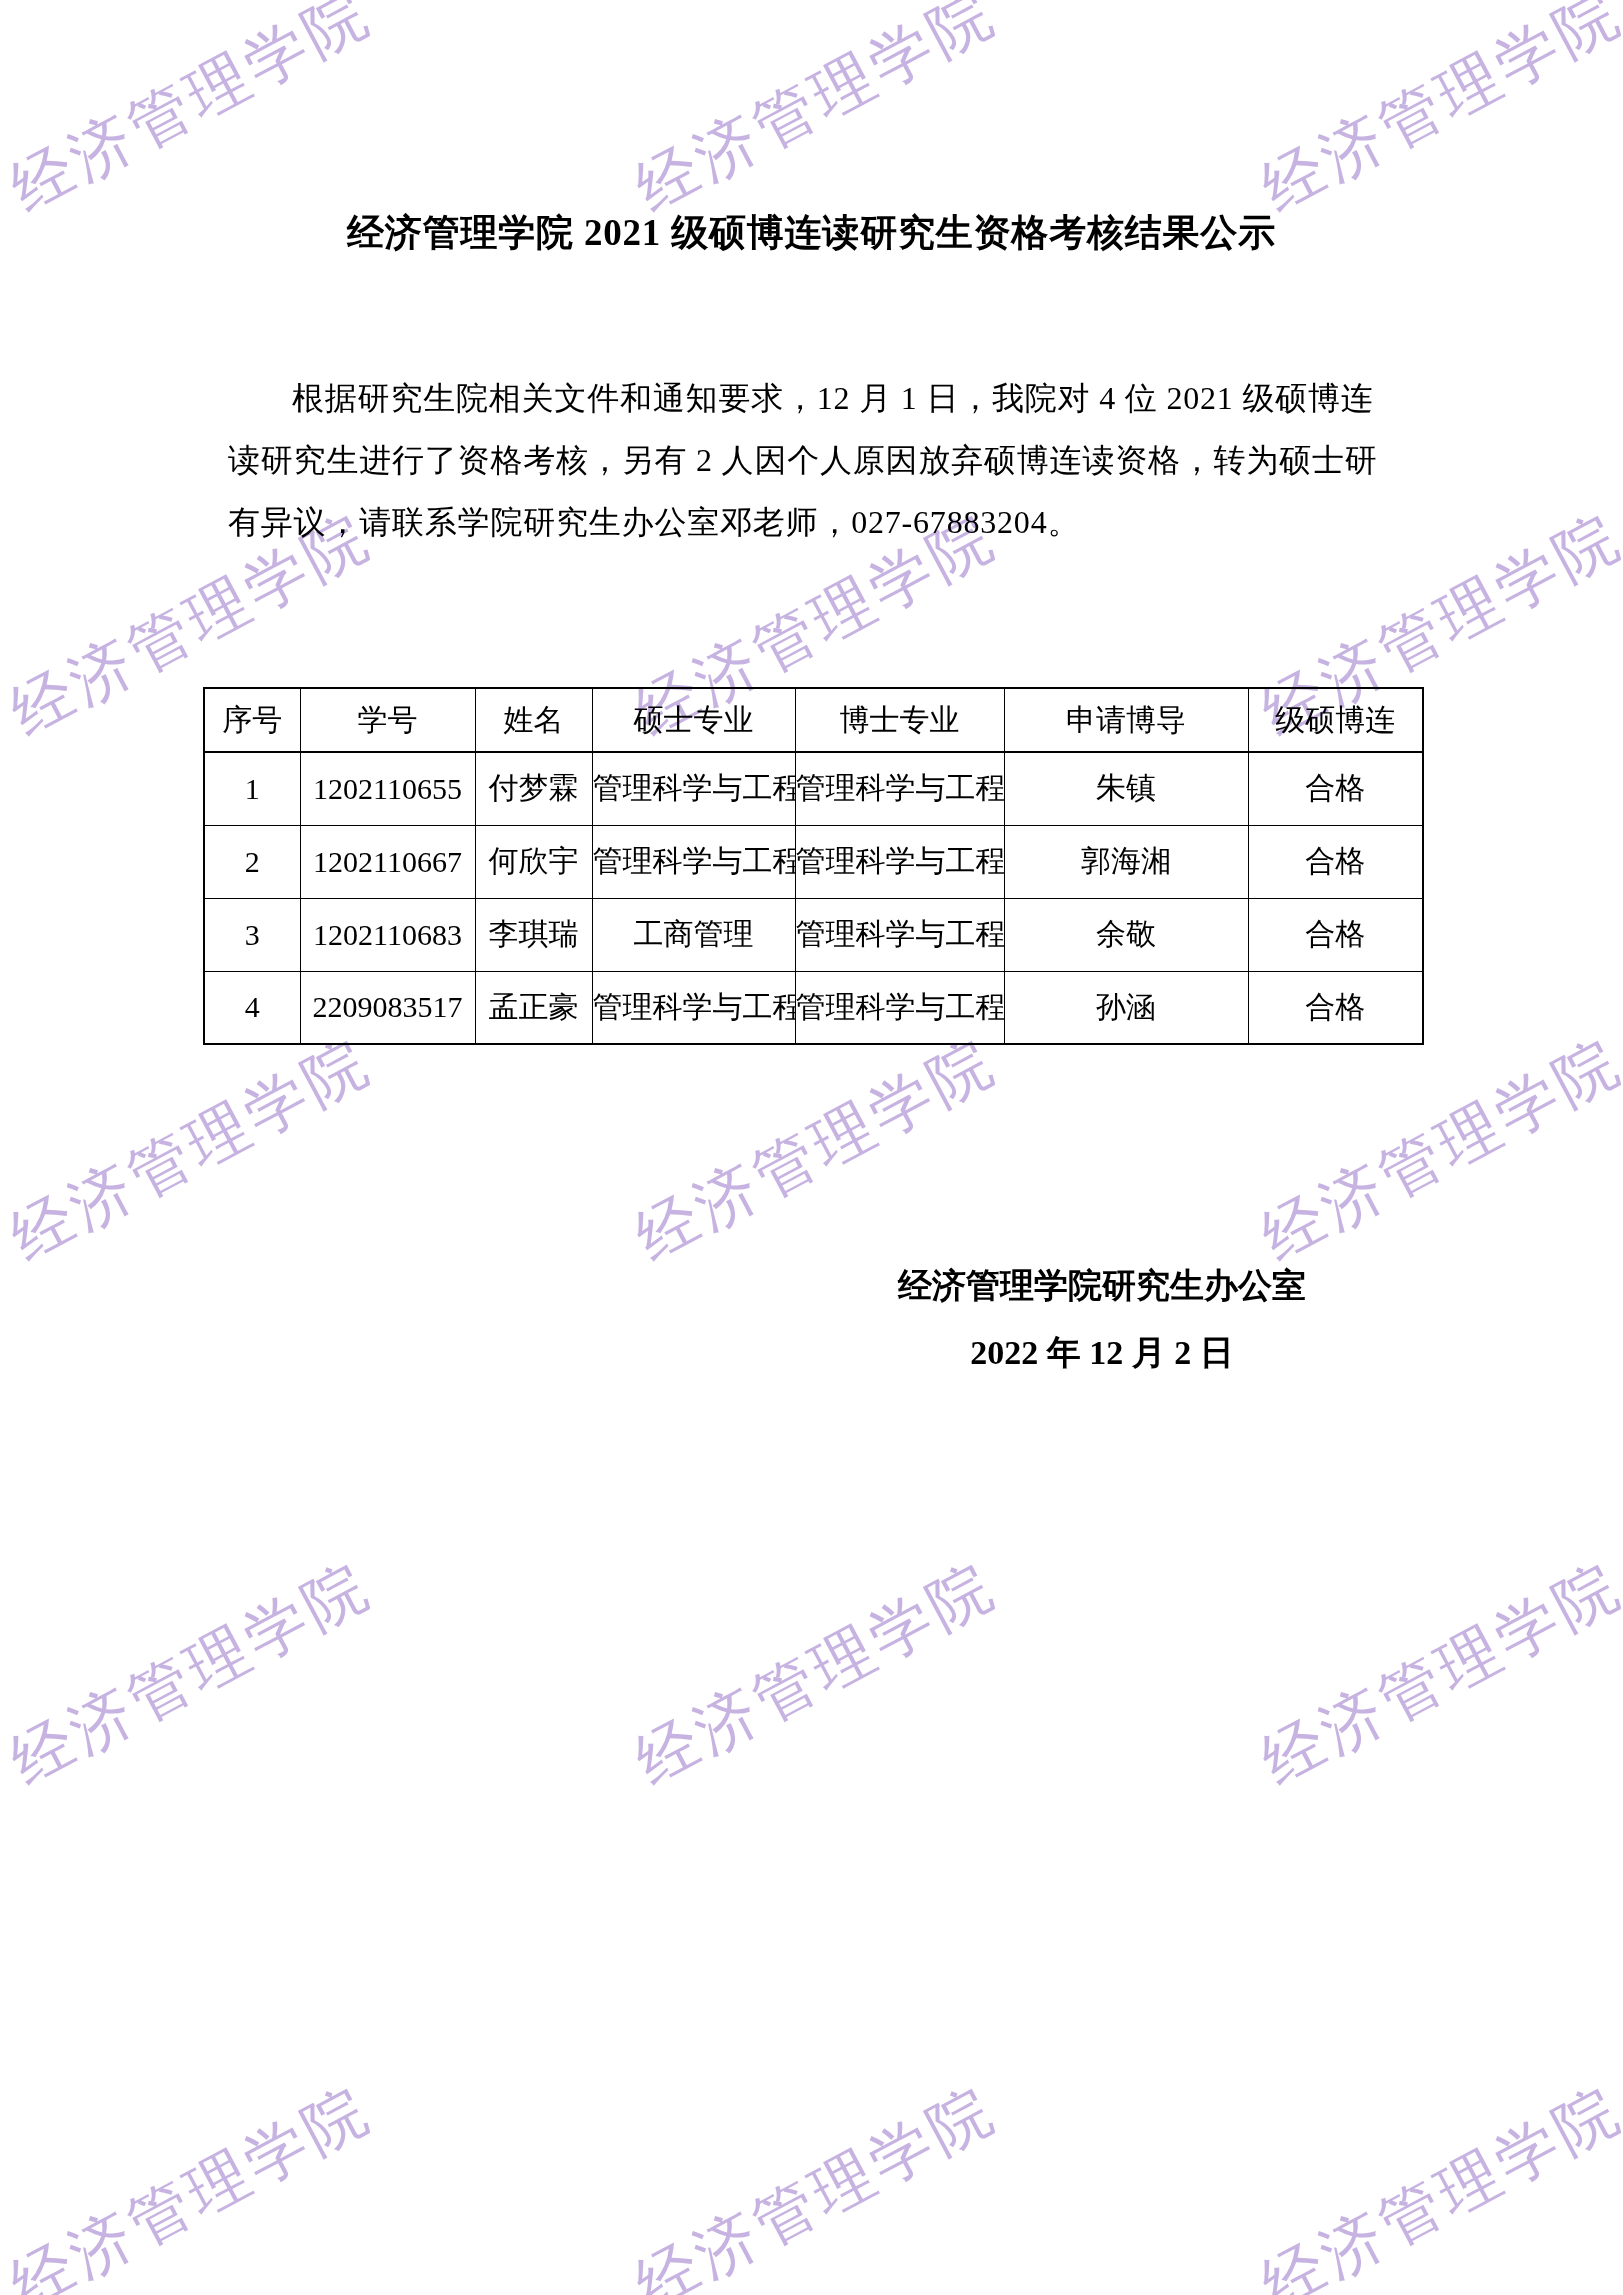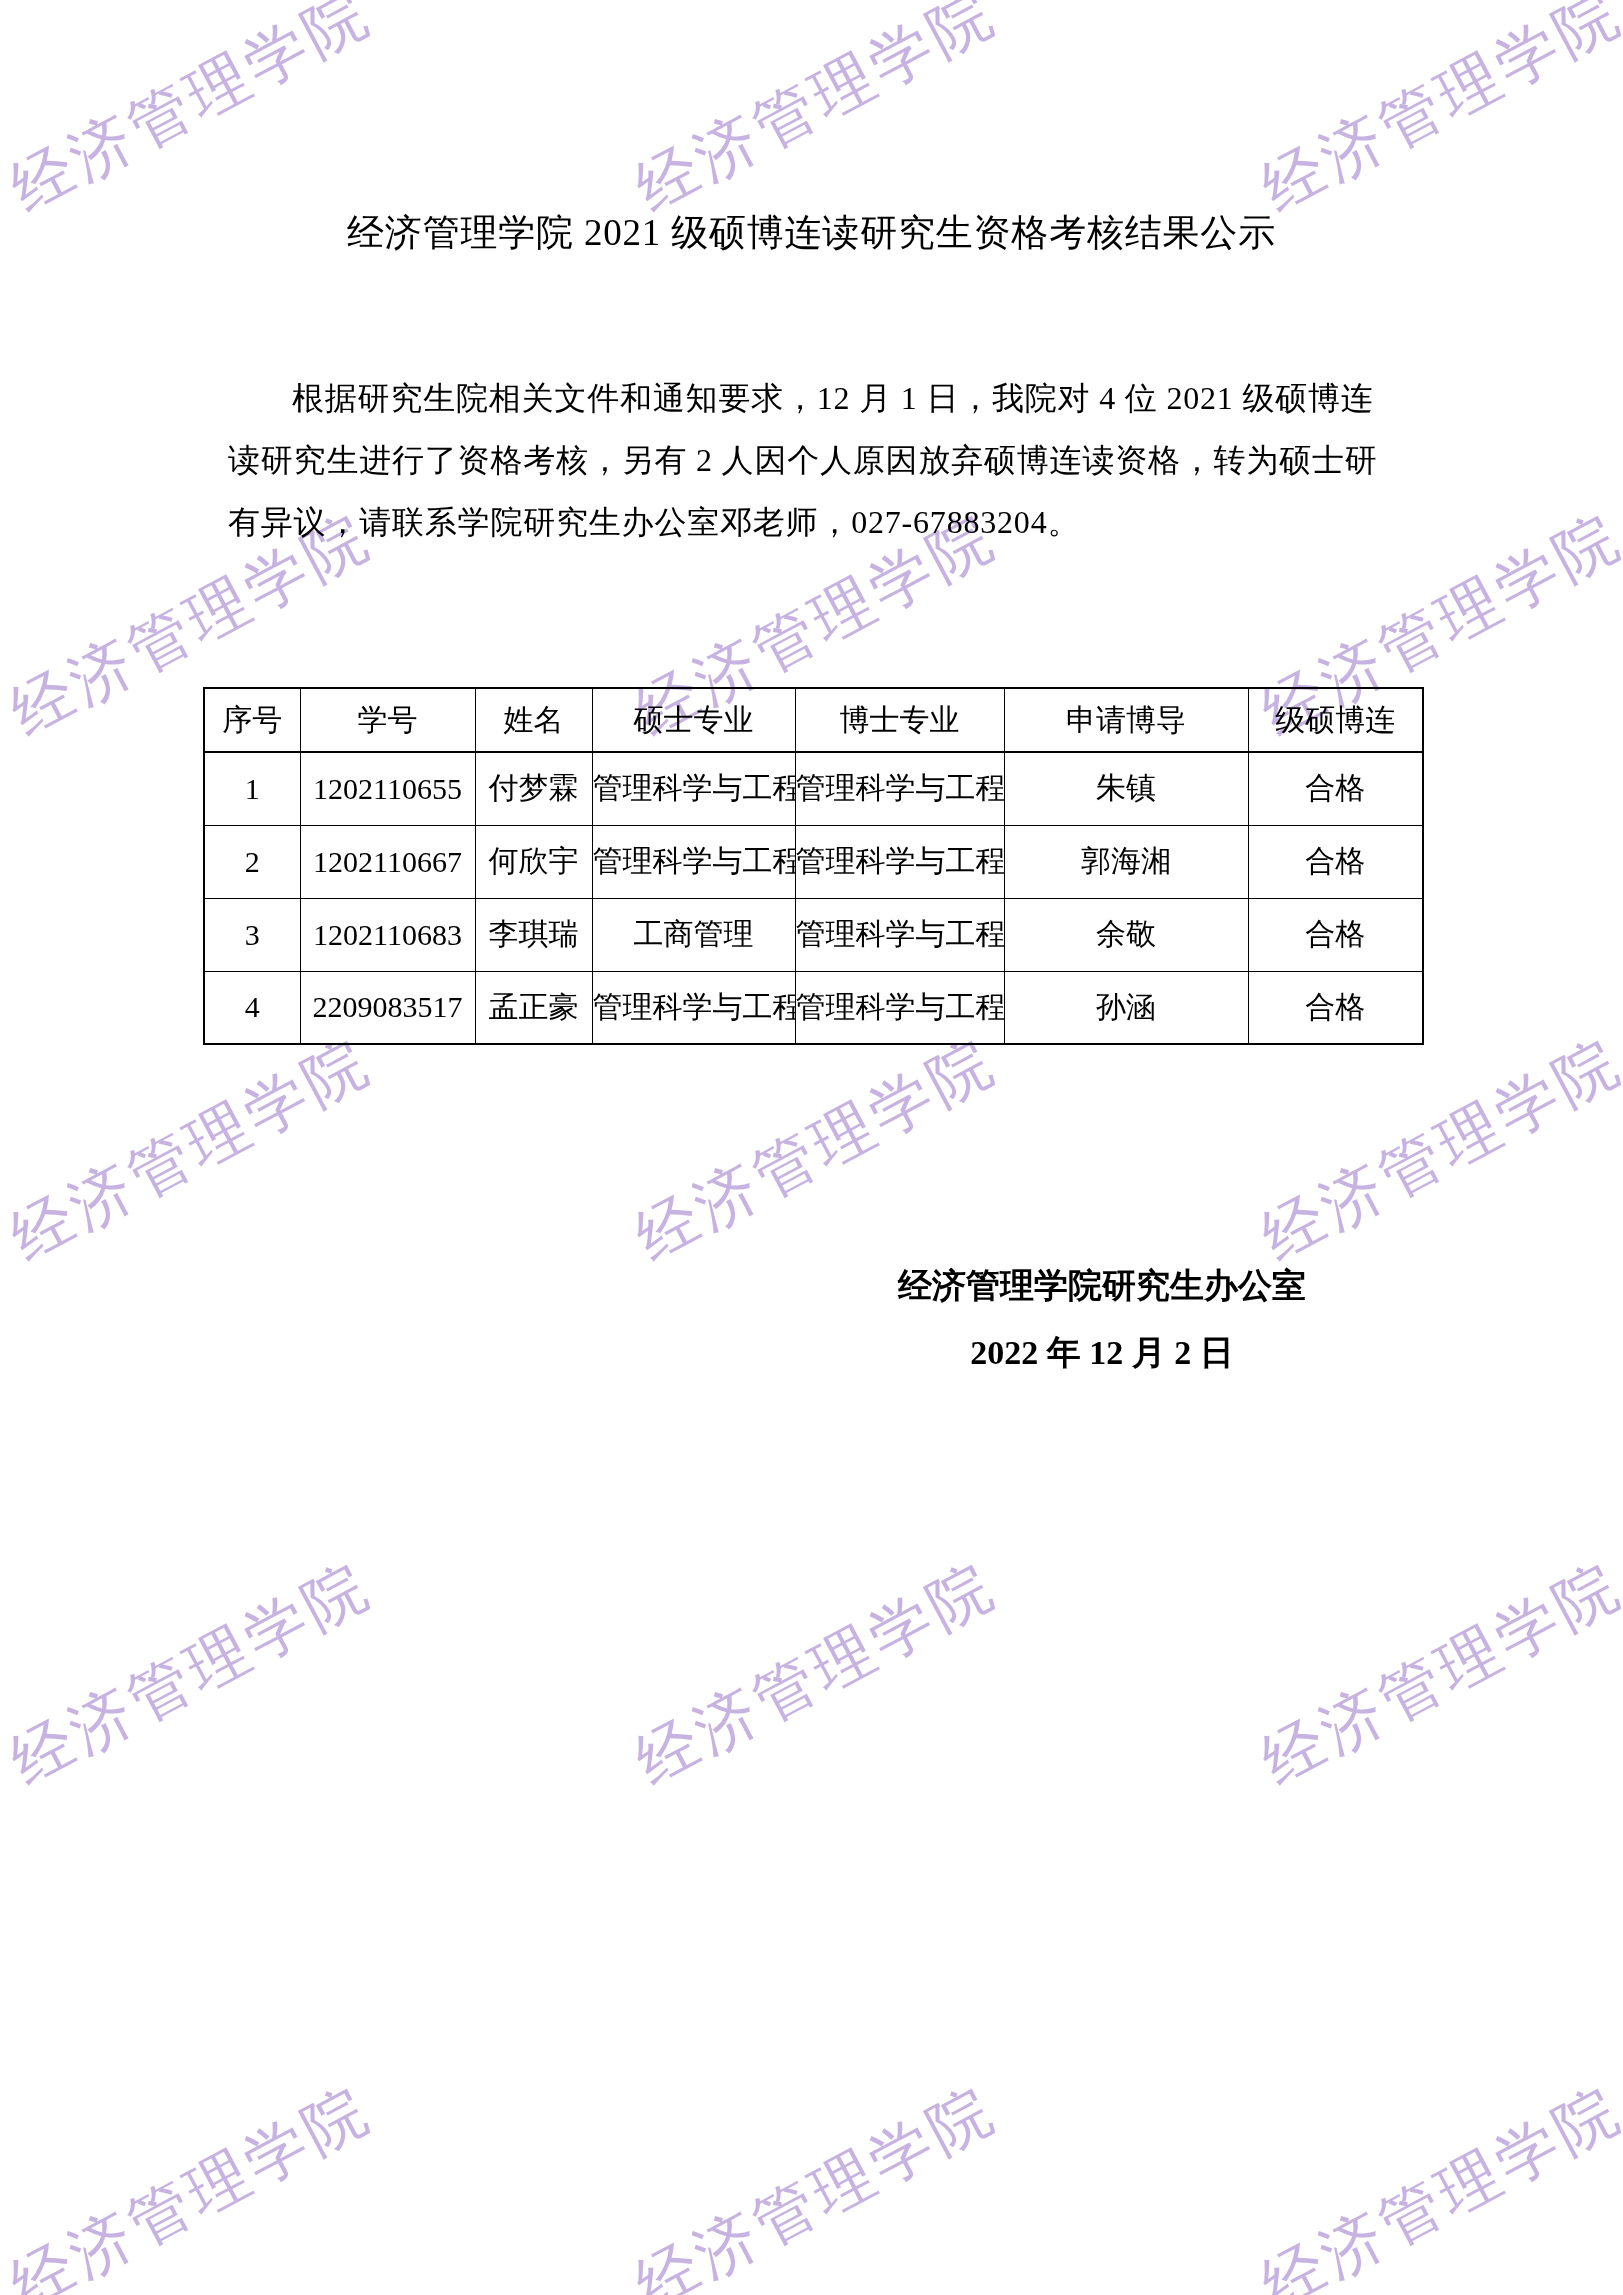--- a/index.html
+++ b/index.html
@@ -39,21 +39,21 @@
   
   .content { position: absolute; inset: 0; z-index: 1; }
 
   .doc-title {
     position: absolute;
     top: 208px;
     left: 0;
     width: 1623px;
     text-align: center;
     font-size: 37px;
-    font-weight: normal;
+    font-weight: bold;
     letter-spacing: 0.8px;
   }
 
   .para {
     position: absolute;
     top: 367px;
     left: 228px;
     width: 1185px;
     font-size: 32px;
   }

